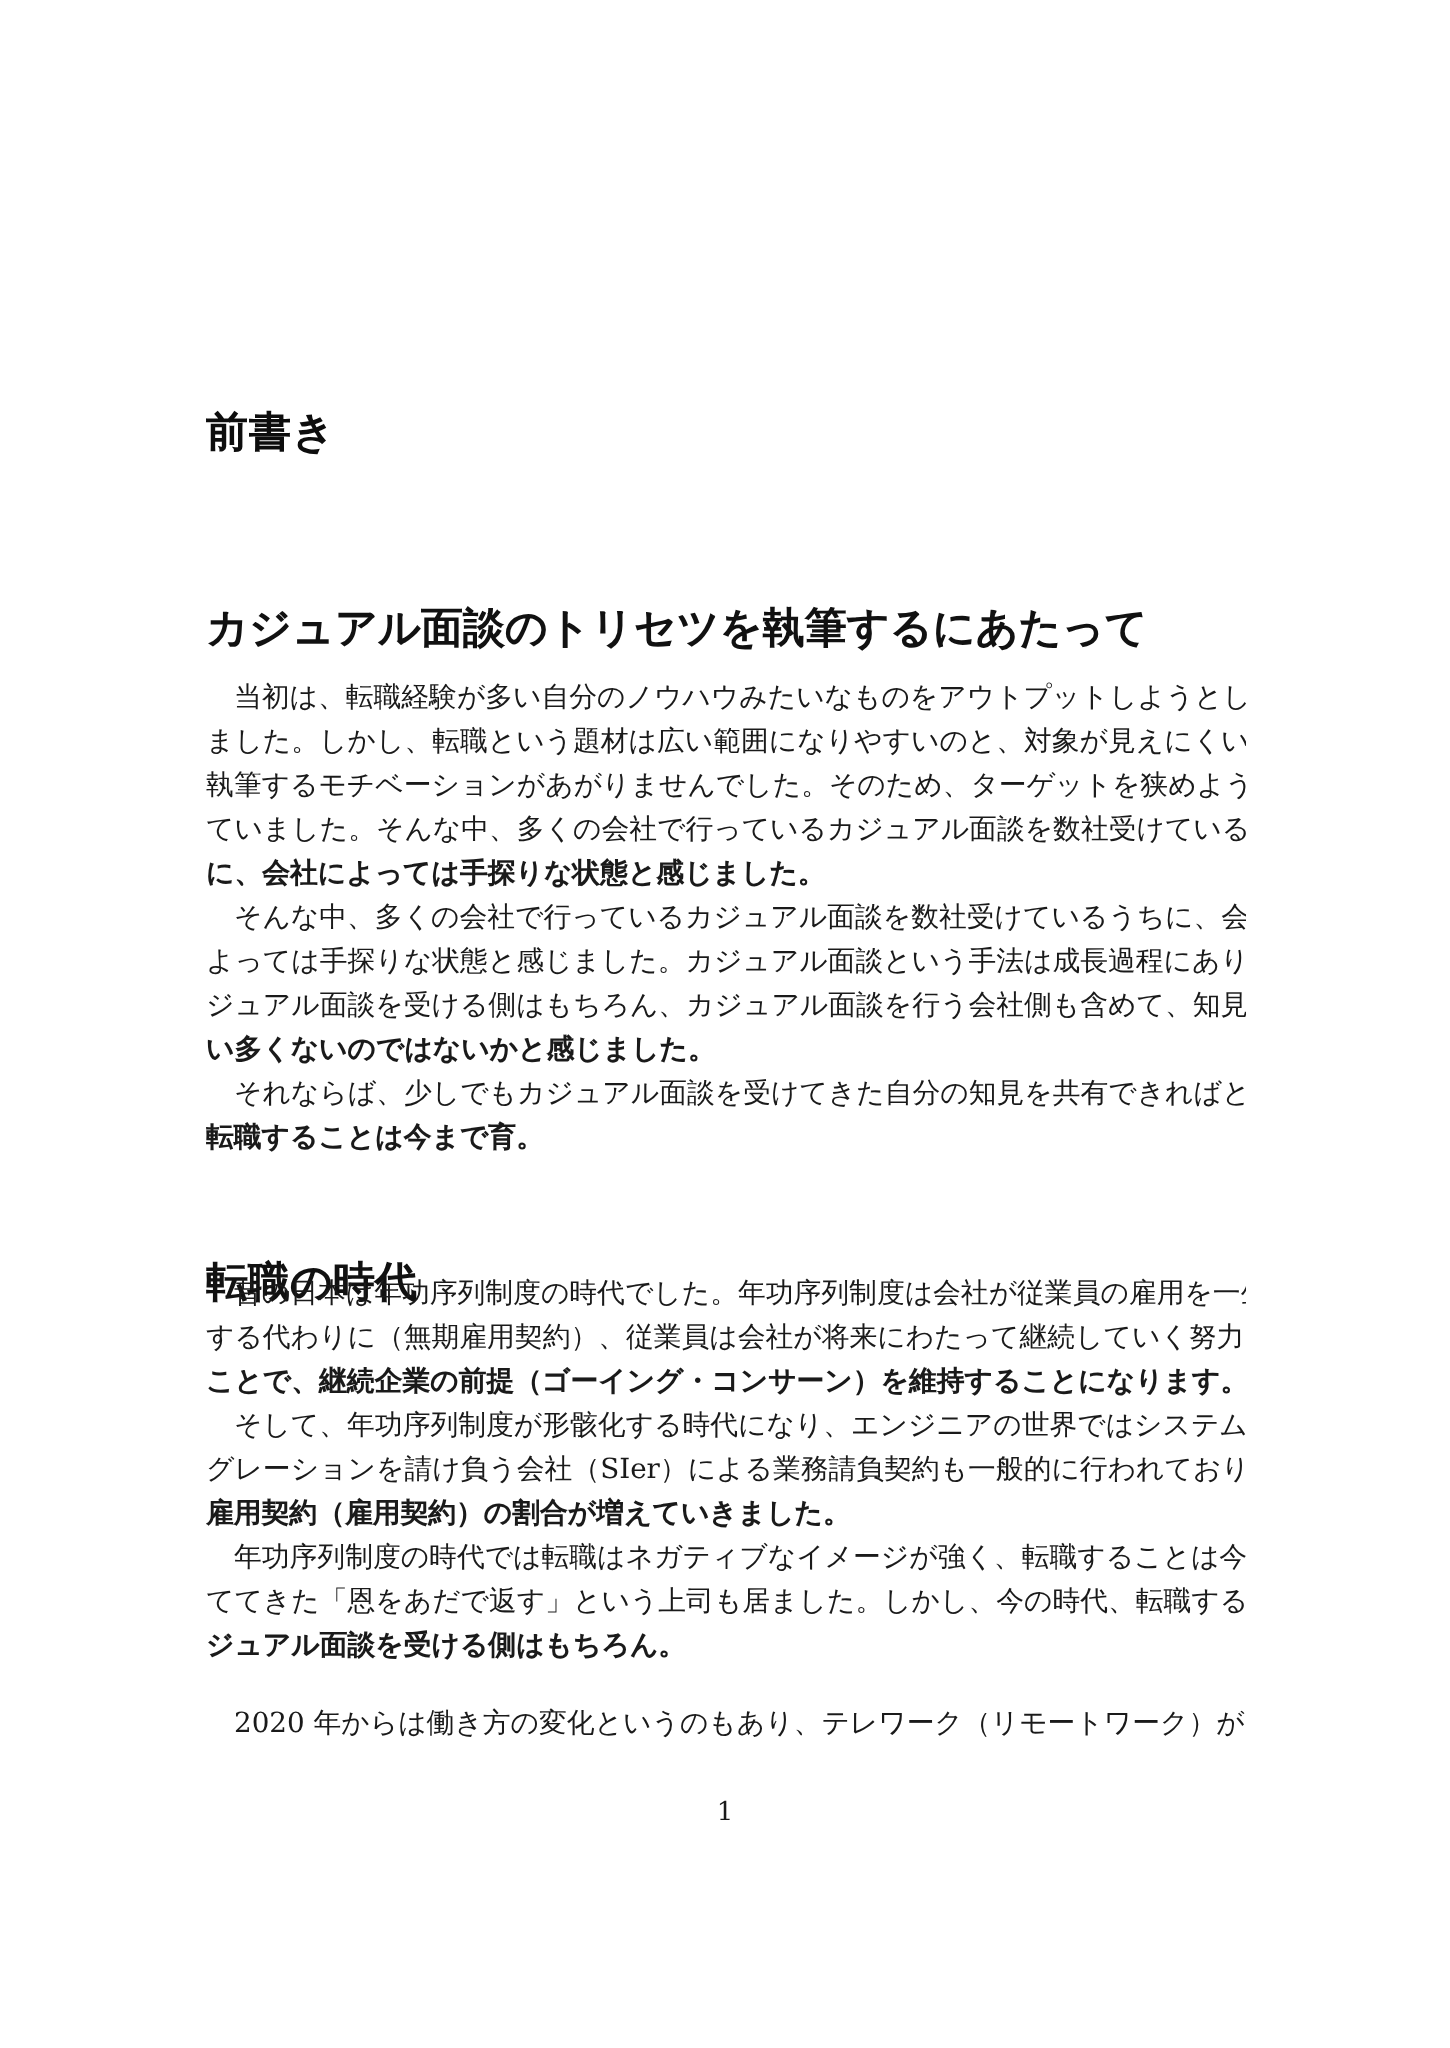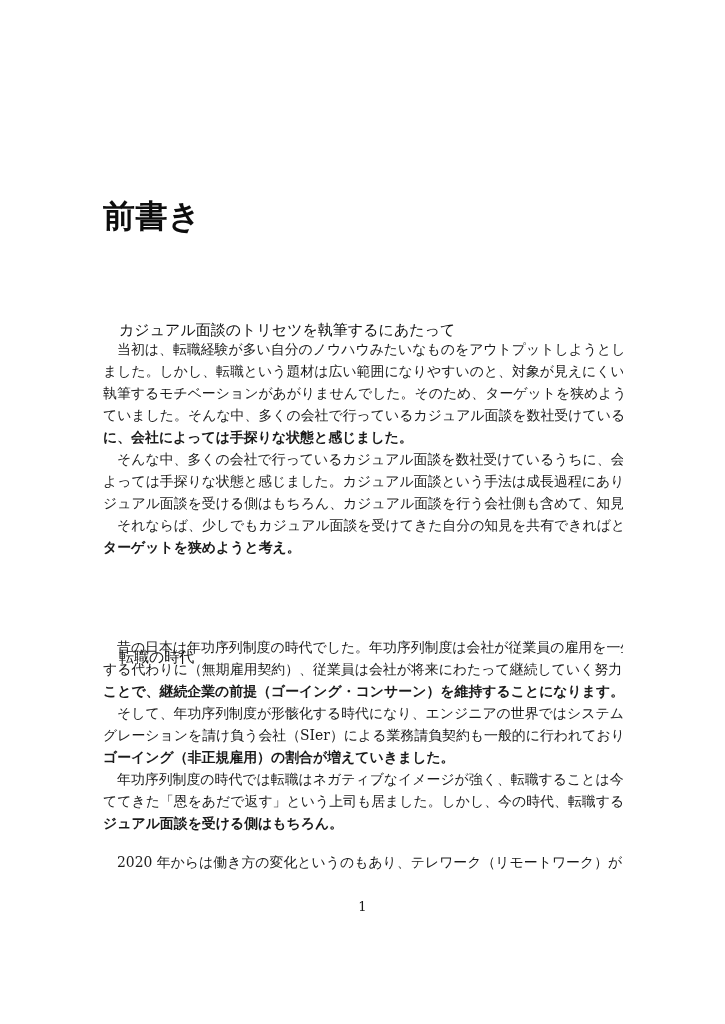--- a/index.html
+++ b/index.html
@@ -27,33 +27,33 @@
     top: 0;
     width: 520px;
   }
   .h1 {
     position: absolute;
     left: 0;
     top: 196px;
     margin: 0;
     font-family: "DejaVu Sans", sans-serif;
     font-weight: bold;
-    font-size: 32px;
+    font-size: 21px;
     line-height: 40px;
     letter-spacing: 0.5px;
     white-space: nowrap;
     color: #0d0d0d;
   }
   .h2 {
     position: absolute;
     left: 0;
-    margin: 16px;
+    margin: 0;
     font-family: "DejaVu Sans", sans-serif;
-    font-weight: normal;
-    font-size: 15px;
+    font-weight: bold;
+    font-size: 21px;
     line-height: 26px;
     white-space: nowrap;
     color: #111111;
   }
   .h2.s1 { top: 301px; }
   .h2.s2 { top: 628px; }
   .para-block {
     position: absolute;
     left: 0;
     width: 520px;
@@ -104,33 +104,34 @@
 
     <div class="para-block b1">
       <span class="line indent">当初は、転職経験が多い自分のノウハウみたいなものをアウトプットしようとしており</span>
       <span class="line">ました。しかし、転職という題材は広い範囲になりやすいのと、対象が見えにくいため、</span>
       <span class="line">執筆するモチベーションがあがりませんでした。そのため、ターゲットを狭めようと考え</span>
       <span class="line">ていました。そんな中、多くの会社で行っているカジュアル面談を数社受けているうち</span>
       <span class="line last">に、会社によっては手探りな状態と感じました。</span>
       <span class="line indent">そんな中、多くの会社で行っているカジュアル面談を数社受けているうちに、会社に</span>
       <span class="line">よっては手探りな状態と感じました。カジュアル面談という手法は成長過程にあり、カ</span>
       <span class="line">ジュアル面談を受ける側はもちろん、カジュアル面談を行う会社側も含めて、知見が少な</span>
+      <span class="line last">い多くないのではないかと感じました。</span>
       <span class="line indent">それならば、少しでもカジュアル面談を受けてきた自分の知見を共有できればと思い、</span>
-      <span class="line last">ターゲットを狭めようと考え。</span>
+      <span class="line last">転職することは今まで育。</span>
     </div>
 
     <h2 class="h2 s2">転職の時代</h2>
 
     <div class="para-block b2">
       <span class="line indent">昔の日本は年功序列制度の時代でした。年功序列制度は会社が従業員の雇用を一生保障</span>
       <span class="line">する代わりに（無期雇用契約）、従業員は会社が将来にわたって継続していく努力を行う</span>
       <span class="line last">ことで、継続企業の前提（ゴーイング・コンサーン）を維持することになります。</span>
       <span class="line indent">そして、年功序列制度が形骸化する時代になり、エンジニアの世界ではシステムインテ</span>
       <span class="line">グレーションを請け負う会社（SIer）による業務請負契約も一般的に行われており、有期</span>
-      <span class="line last">ゴーイング（非正規雇用）の割合が増えていきました。</span>
+      <span class="line last">雇用契約（雇用契約）の割合が増えていきました。</span>
       <span class="line indent">年功序列制度の時代では転職はネガティブなイメージが強く、転職することは今まで育</span>
       <span class="line">ててきた「恩をあだで返す」という上司も居ました。しかし、今の時代、転職することは</span>
       <span class="line last">ジュアル面談を受ける側はもちろん。</span>
     </div>
 
     <div class="para-block b3">
       <span class="line indent">2020 年からは働き方の変化というのもあり、テレワーク（リモートワーク）ができな</span>
     </div>
 
   </div>

